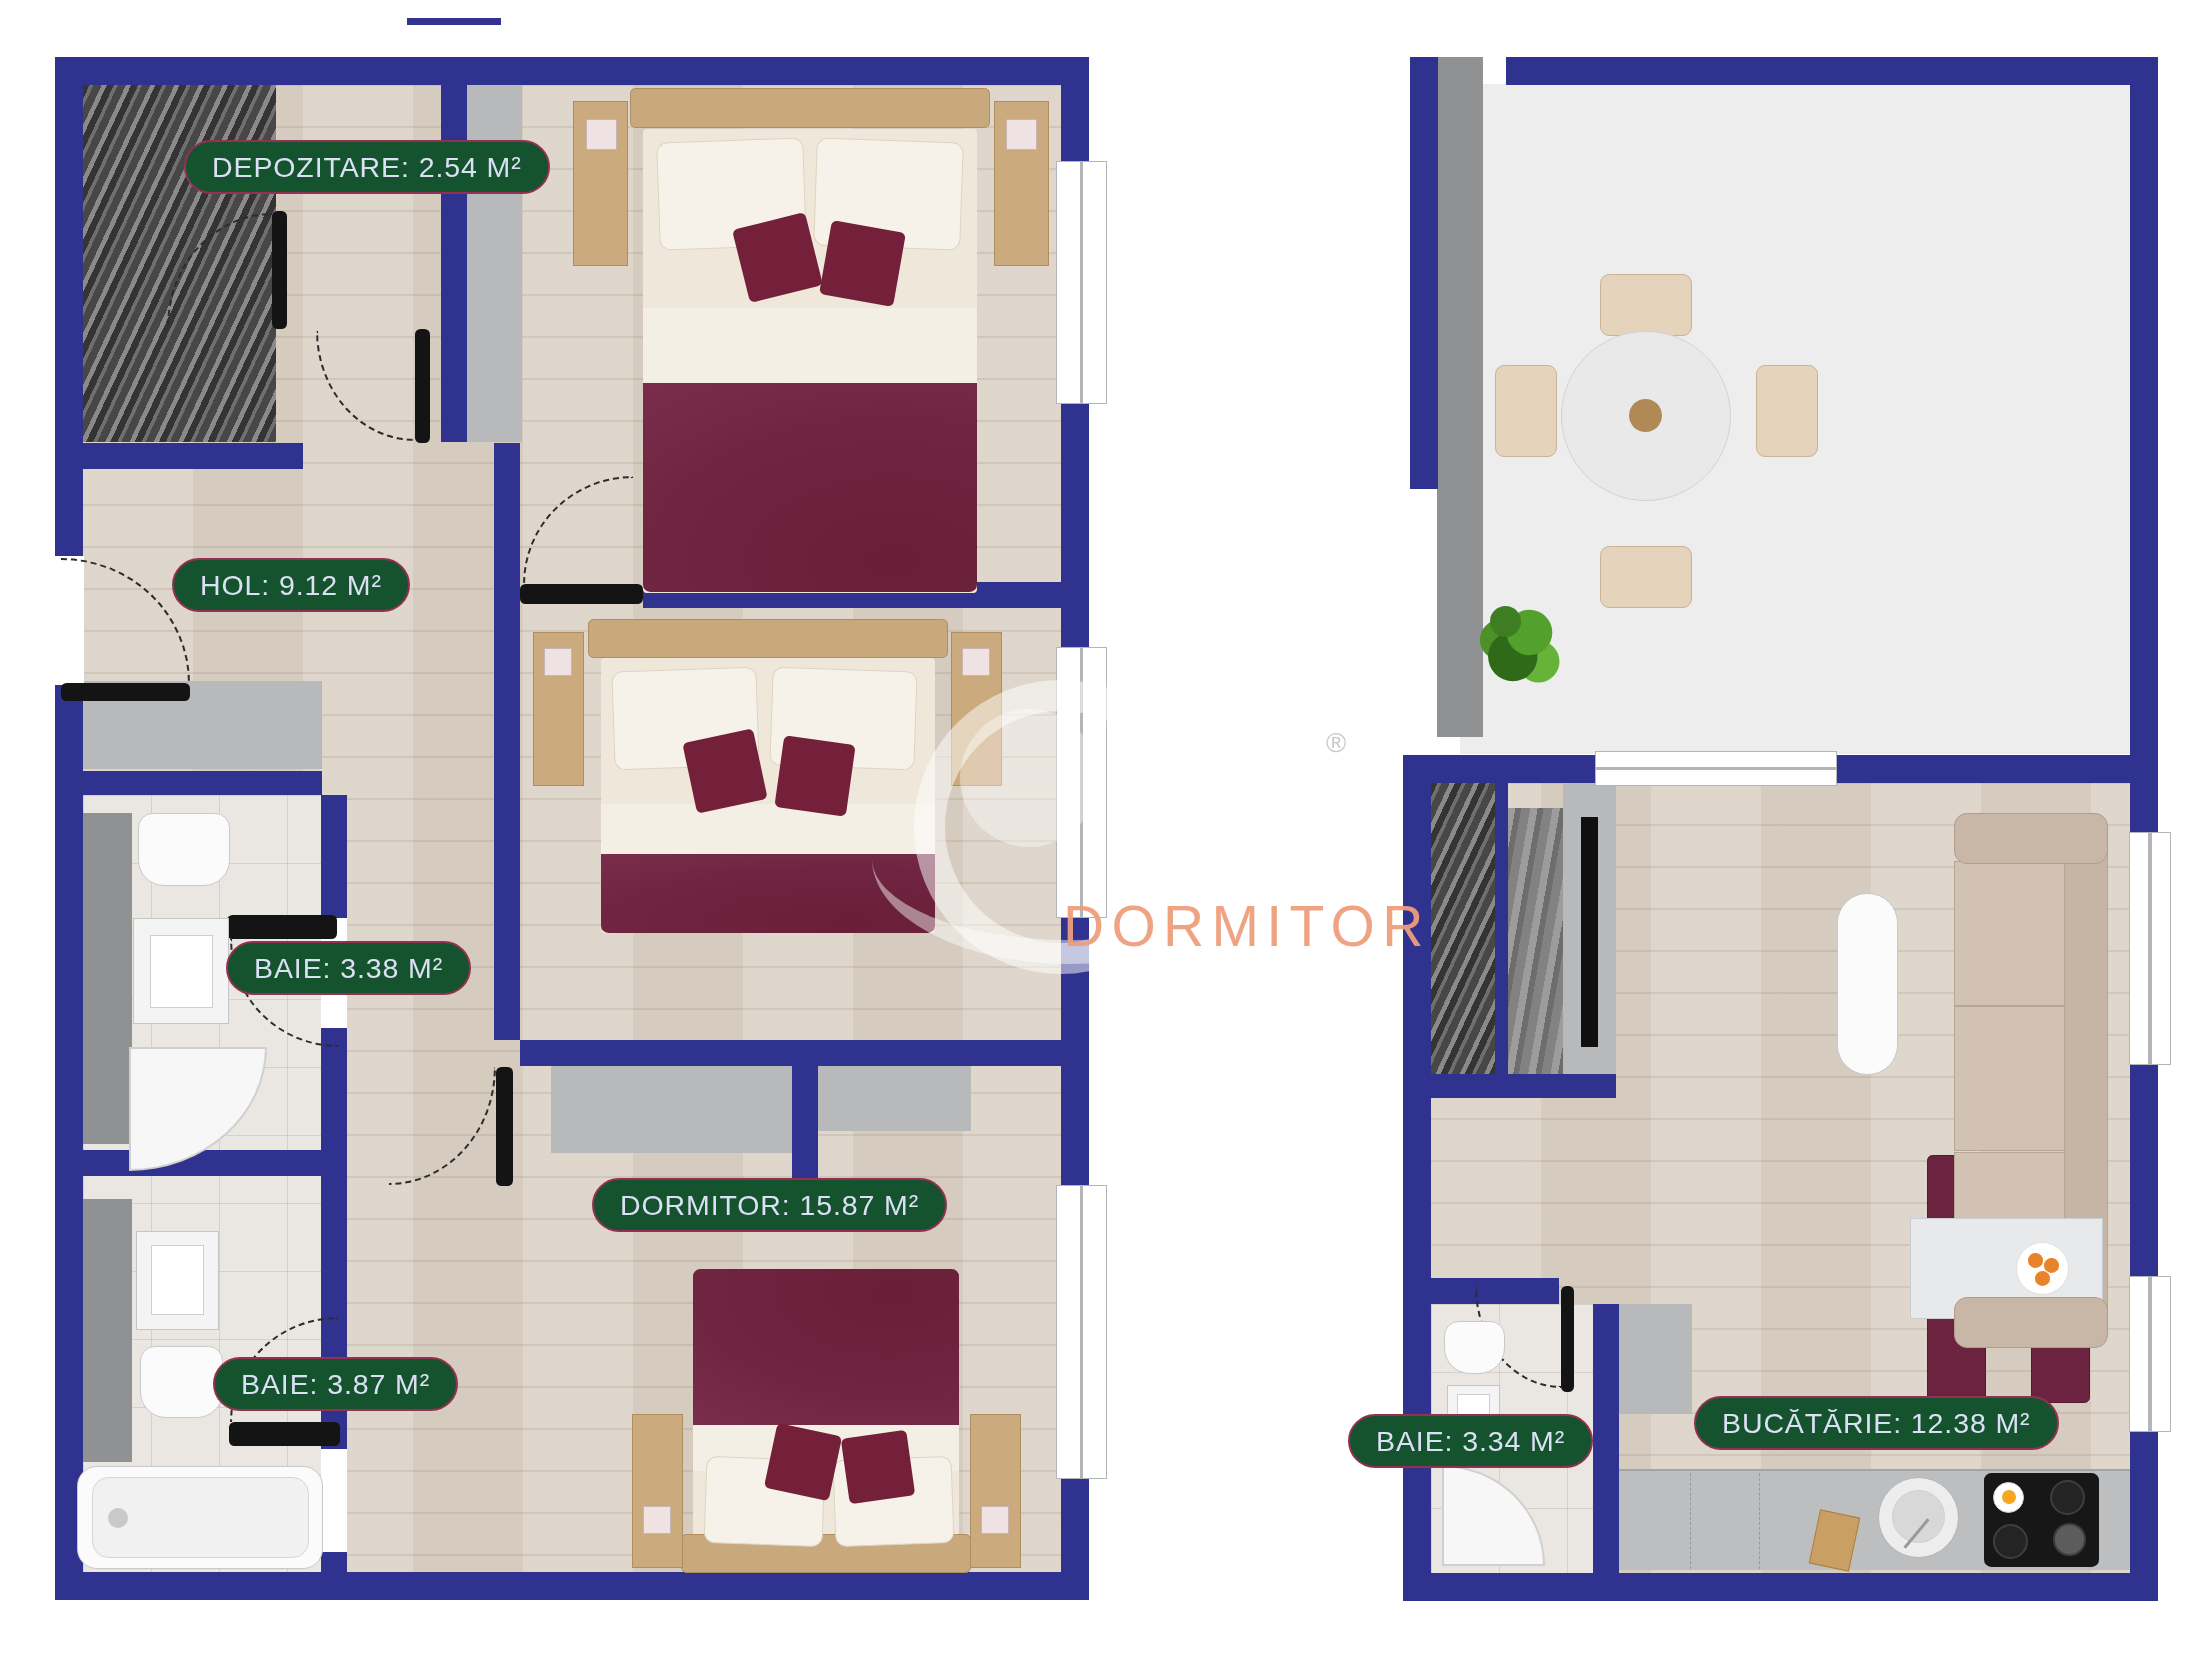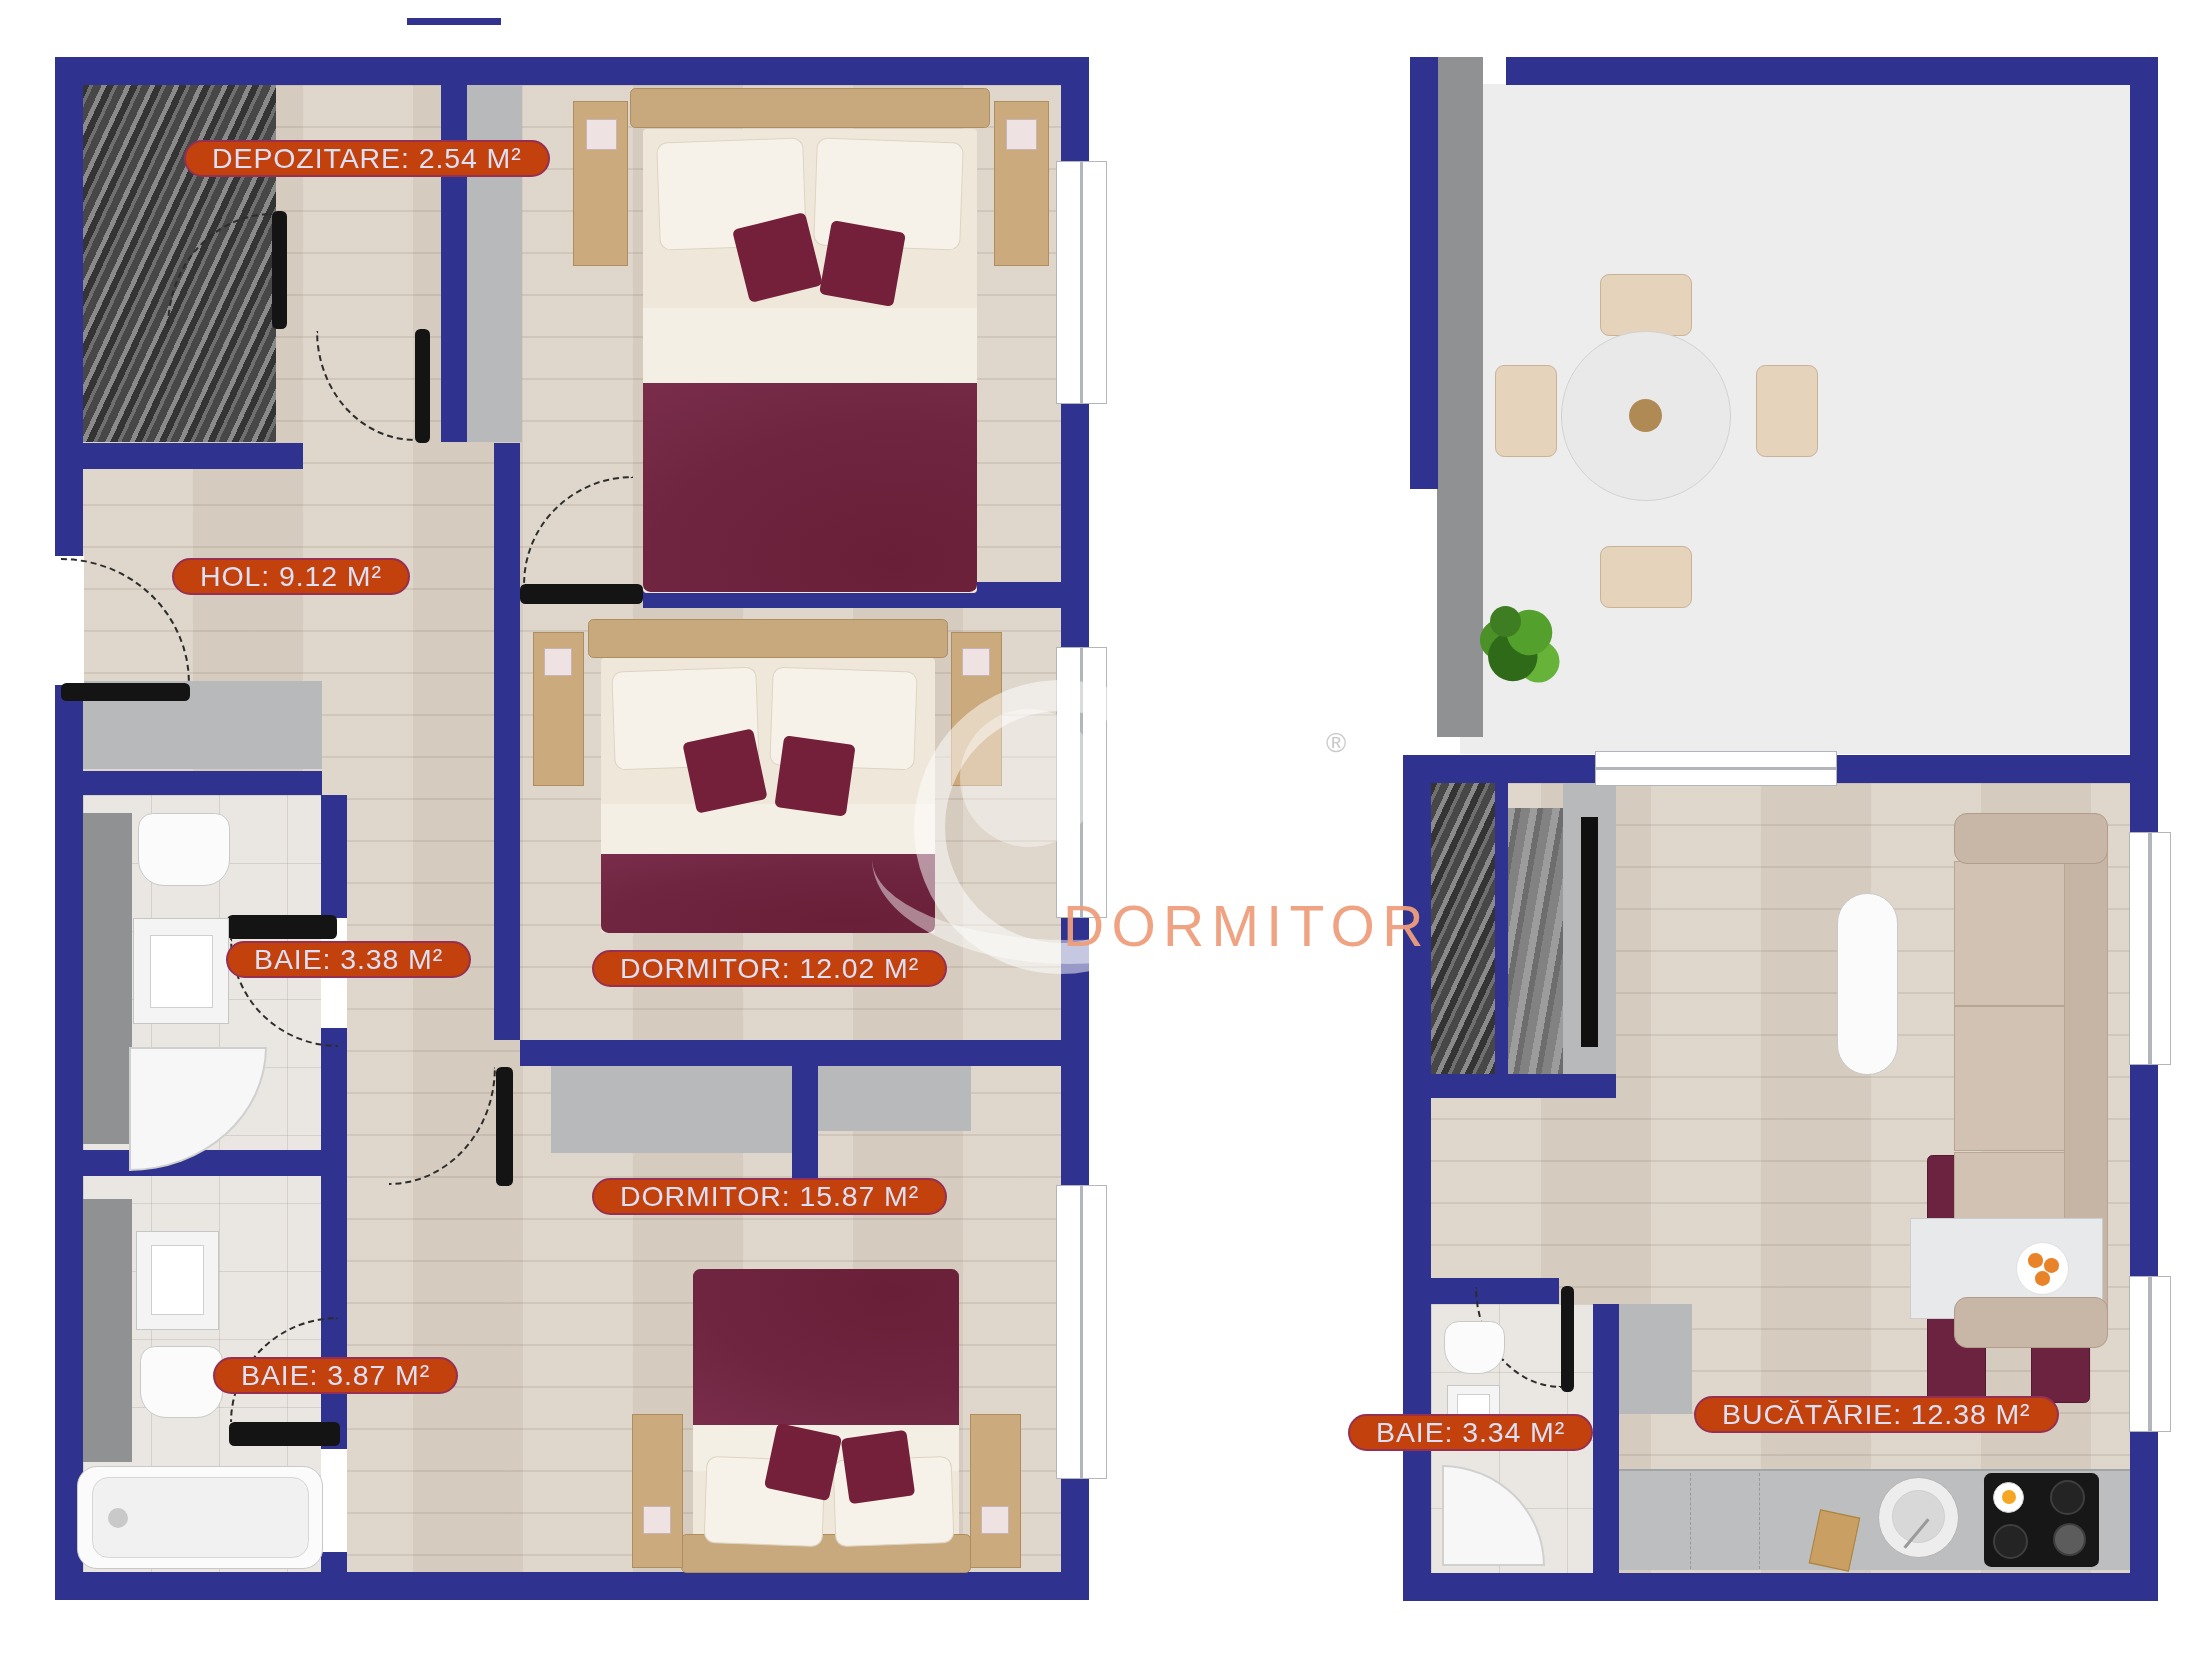--- a/index.html
+++ b/index.html
@@ -53,23 +53,23 @@
   .tv{background:#101010;z-index:10;}
   .counter{background:#bcbec0;border-top:2.8px solid #a2a5a7;z-index:4;}
   .dashv{border-left:1.8px dashed #97999b;z-index:5;}
   .cook{background:#171717;border-radius:7.3px;z-index:10;}
   .burner{border:2.8px solid #3e3e3e;border-radius:50%;background:#242424;z-index:11;}
   .plate{background:#ffffff;border:1.8px solid #e0e0e0;border-radius:50%;z-index:11;}
   .orange{background:#e8832a;border-radius:50%;z-index:12;}
   .board{background:#c99f63;border:0.9px solid #a9833f;z-index:11;}
   .plantleaf{width:31px;height:31px;background:#3f7d22;border-radius:50%;z-index:10;
     box-shadow:24px 11px 0 7.3px #54a02c, 7.3px 35px 0 9.2px #2f6a18, 33px 40px 0 5.5px #67b33a, -5.5px 18.4px 0 4.6px #4c9127;}
-  .pill{display:inline-flex;align-items:center;white-space:nowrap;background:#c2410c;
+  .pill{display:inline-flex;align-items:center;white-space:nowrap;background:#14532d;
     border:2.8px solid #963052;border-radius:917px;color:#dce0f5;font-size:28.5px;
-    letter-spacing:0.9px;padding:0 26px;height:37px;z-index:40;}
+    letter-spacing:0.9px;padding:0 26px;height:54px;z-index:40;}
   .wm-ring{border:31px solid rgba(255,255,255,0.5);border-radius:50%;z-index:60;}
   .wm-blob{background:rgba(255,255,255,0.38);border-radius:50%;z-index:60;}
   .wm-swoosh{border:0;border-bottom:24px solid rgba(255,255,255,0.45);border-radius:50%;z-index:60;}
   .wm-text{color:rgba(238,158,124,0.95);font-size:57px;letter-spacing:7.3px;z-index:61;}
   .wm-reg{color:rgba(195,195,195,0.9);font-size:27.5px;z-index:61;}
   .topline{background:#32338f;z-index:4;}
 </style>
 </head>
 <body>
 
@@ -248,21 +248,20 @@
   <div class="cook" style="left:1984px;top:1473px;width:115px;height:94px;"></div>
   <div class="plate" style="left:1993px;top:1482px;width:31px;height:31px;border-color:#cfcfcf;"></div>
   <div class="orange" style="left:2002px;top:1490px;width:13.8px;height:13.8px;background:#f5a623;"></div>
   <div class="burner" style="left:2050px;top:1480px;width:35px;height:35px;"></div>
   <div class="burner" style="left:1993px;top:1524px;width:35px;height:35px;"></div>
   <div class="burner" style="left:2053px;top:1523px;width:33px;height:33px;background:#5c5c5c;"></div>
 
   <div class="pill" style="left:184px;top:140px;">DEPOZITARE: 2.54 M²</div>
   <div class="pill" style="left:172px;top:558px;">HOL: 9.12 M²</div>
   <div class="pill" style="left:226px;top:941px;">BAIE: 3.38 M²</div>
-  <div class="pill" style="left:592px;top:950px;">DORMITOR: 12.02 M²</div>
   <div class="pill" style="left:213px;top:1357px;">BAIE: 3.87 M²</div>
   <div class="pill" style="left:592px;top:1178px;">DORMITOR: 15.87 M²</div>
   <div class="pill" style="left:1348px;top:1414px;">BAIE: 3.34 M²</div>
   <div class="pill" style="left:1694px;top:1396px;">BUCĂTĂRIE: 12.38 M²</div>
 
   <div class="wm-ring" style="left:914px;top:680px;width:294px;height:294px;"></div>
   <div class="wm-blob" style="left:960px;top:709px;width:138px;height:138px;"></div>
   <div class="wm-swoosh" style="left:872px;top:753px;width:395px;height:211px;"></div>
   <div class="wm-text" style="left:1063px;top:893px;">DORMITOR</div>
   <div class="wm-reg" style="left:1326px;top:727px;">®</div>

